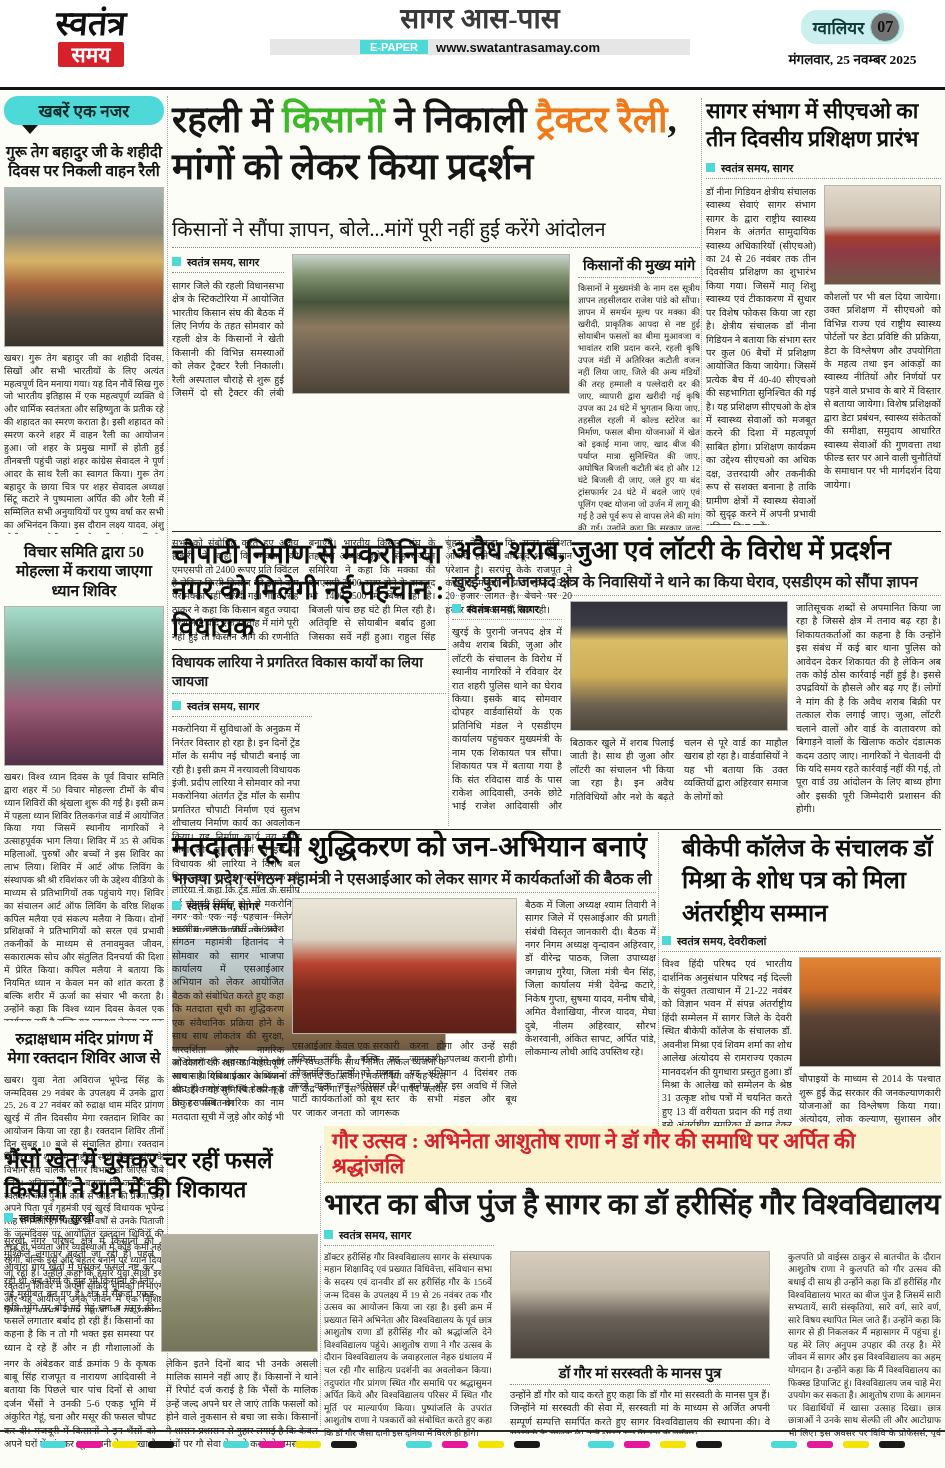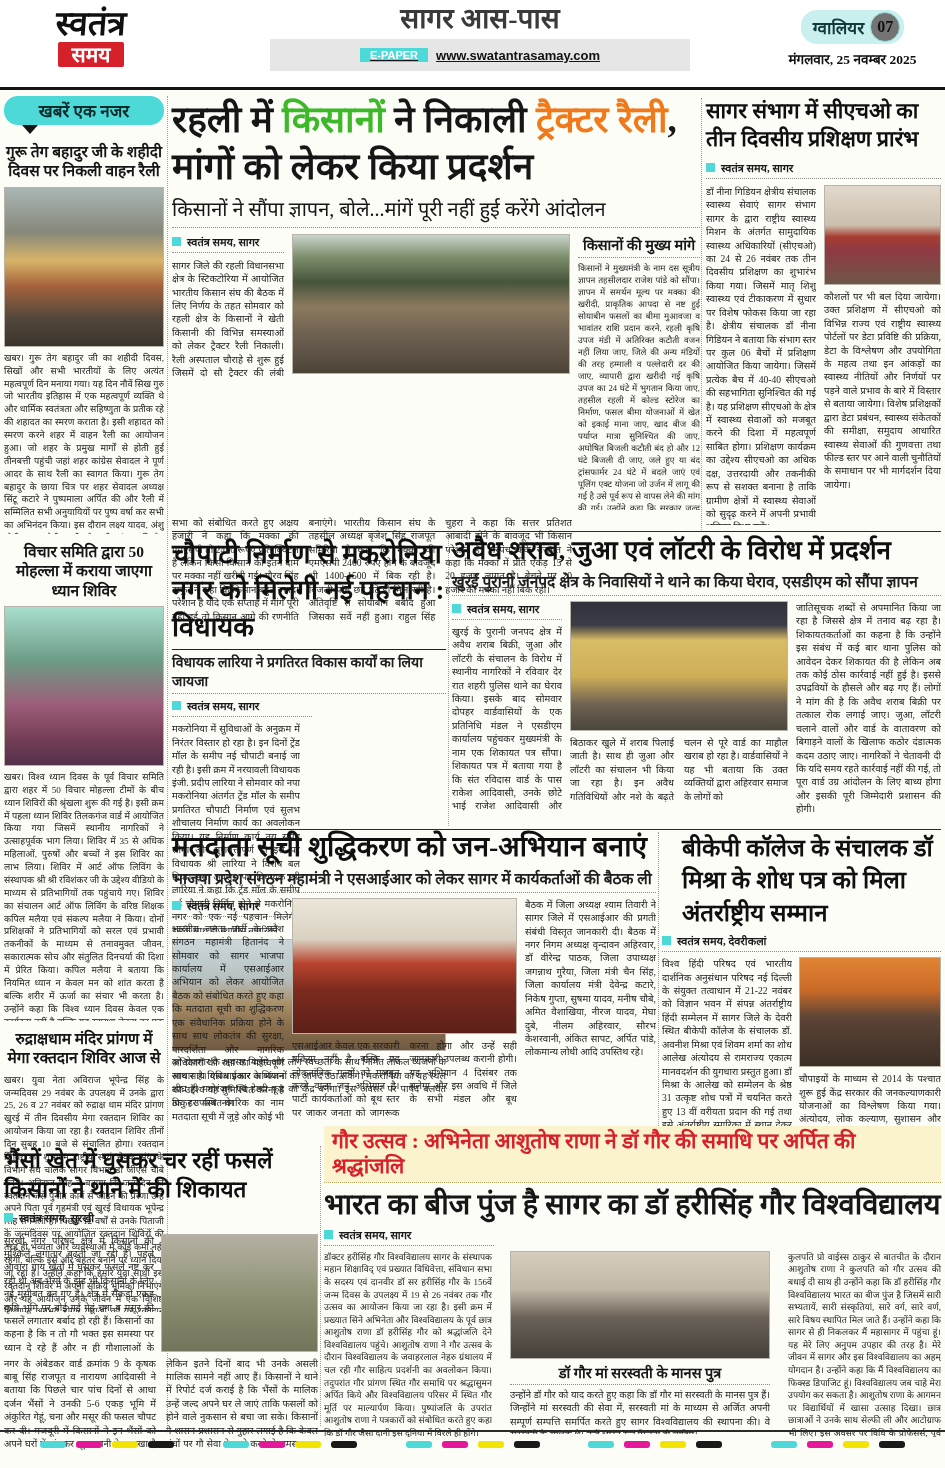--- a/index.html
+++ b/index.html
@@ -19,21 +19,21 @@
   #page{position:relative;width:945px;height:1468px;background:var(--paper);margin:0 auto;overflow:hidden;}
   .abs{position:absolute;}
 
   
   #masthead{left:0;top:0;width:945px;height:90px;border-bottom:3px solid #141414;background:#fff;}
   .logo-wrap{left:16px;top:6px;width:150px;height:80px;text-align:center;}
   .logo-top{font-family:"Liberation Sans","DejaVu Sans",sans-serif;font-weight:bold;font-size:34px;line-height:1.0;color:#101010;transform:skewX(-4deg);}
   .logo-bottom{display:inline-block;margin-top:2px;background:var(--red);color:#fff;font-weight:bold;font-size:21px;line-height:1.1;padding:1px 14px;border-radius:2px;font-family:"Liberation Sans","DejaVu Sans",sans-serif;}
   .mast-center{left:250px;top:4px;width:460px;height:84px;text-align:center;}
   .mast-title{font-size:28px;font-weight:bold;color:#3a3a3a;line-height:1.05;}
-  .epaper-bar{margin:6px auto 0;width:420px;height:32px;background:#e6e6e6;display:flex;align-items:center;justify-content:center;gap:8px;text-decoration:underline;}
+  .epaper-bar{margin:6px auto 0;width:420px;height:16px;background:#e6e6e6;display:flex;align-items:center;justify-content:center;gap:8px;}
   .epaper-chip{background:var(--cyan);color:#fff;font-family:"Liberation Sans","DejaVu Sans",sans-serif;font-weight:bold;font-size:11px;padding:1px 10px;}
   .epaper-site{font-family:"Liberation Sans","DejaVu Sans",sans-serif;font-weight:bold;font-size:13px;color:#111;}
   .mast-right{left:770px;top:10px;width:165px;height:72px;text-align:center;}
   .edition-chip{display:inline-flex;align-items:center;gap:6px;background:#c9efee;border-radius:16px;padding:2px 4px 2px 12px;}
   .edition-name{font-weight:bold;font-size:17px;color:#143b3b;}
   .edition-num{display:inline-flex;align-items:center;justify-content:center;width:30px;height:30px;background:#737373;border:1px solid #9adede;border-radius:50%;font-weight:bold;font-size:16px;color:#101010;}
   .mast-date{margin-top:6px;font-weight:bold;font-size:13.5px;color:#101010;}
 
   
   .headline{font-weight:bold;color:#101010;line-height:1.12;}
@@ -65,21 +65,21 @@
   .side-tri{width:0;height:0;border-left:8px solid transparent;border-right:8px solid transparent;border-top:9px solid #141414;margin-left:18px;}
   .side-item h3{font-size:15.5px;font-weight:bold;text-align:center;line-height:1.25;margin:8px 0 6px;}
   .side-item .bodytext{font-size:9.2px;}
   .side-photo{width:100%;height:160px;margin-bottom:5px;}
 
   
   #lead{left:172px;top:96px;width:528px;height:434px;}
   .lead-h{font-size:37px;line-height:1.28;font-weight:bold;}
   .lead-h .g{color:var(--green);}
   .lead-h .o{color:var(--orange);}
-  .lead-sub{font-size:20px;margin-top:4px;border-bottom:1px dotted #8a8a8a;padding-bottom:5px;}
+  .lead-sub{font-size:20px;margin-top:24px;border-bottom:1px dotted #8a8a8a;padding-bottom:5px;}
   .lead-main{display:flex;gap:8px;margin-top:6px;}
   .lead-left{width:112px;flex:0 0 auto;}
   .lead-left .bodytext{margin-top:6px;height:118px;}
   .lead-photo{width:278px;height:140px;flex:0 0 auto;}
   .demands{width:120px;flex:1;}
   .demands h4{font-size:14.5px;font-weight:bold;text-align:center;border-bottom:1px dotted #8a8a8a;padding-bottom:3px;margin-bottom:4px;}
   .demands .bodytext{font-size:8.6px;height:248px;}
   .lead-bottom{width:400px;height:128px;margin-top:6px;}
 
   

